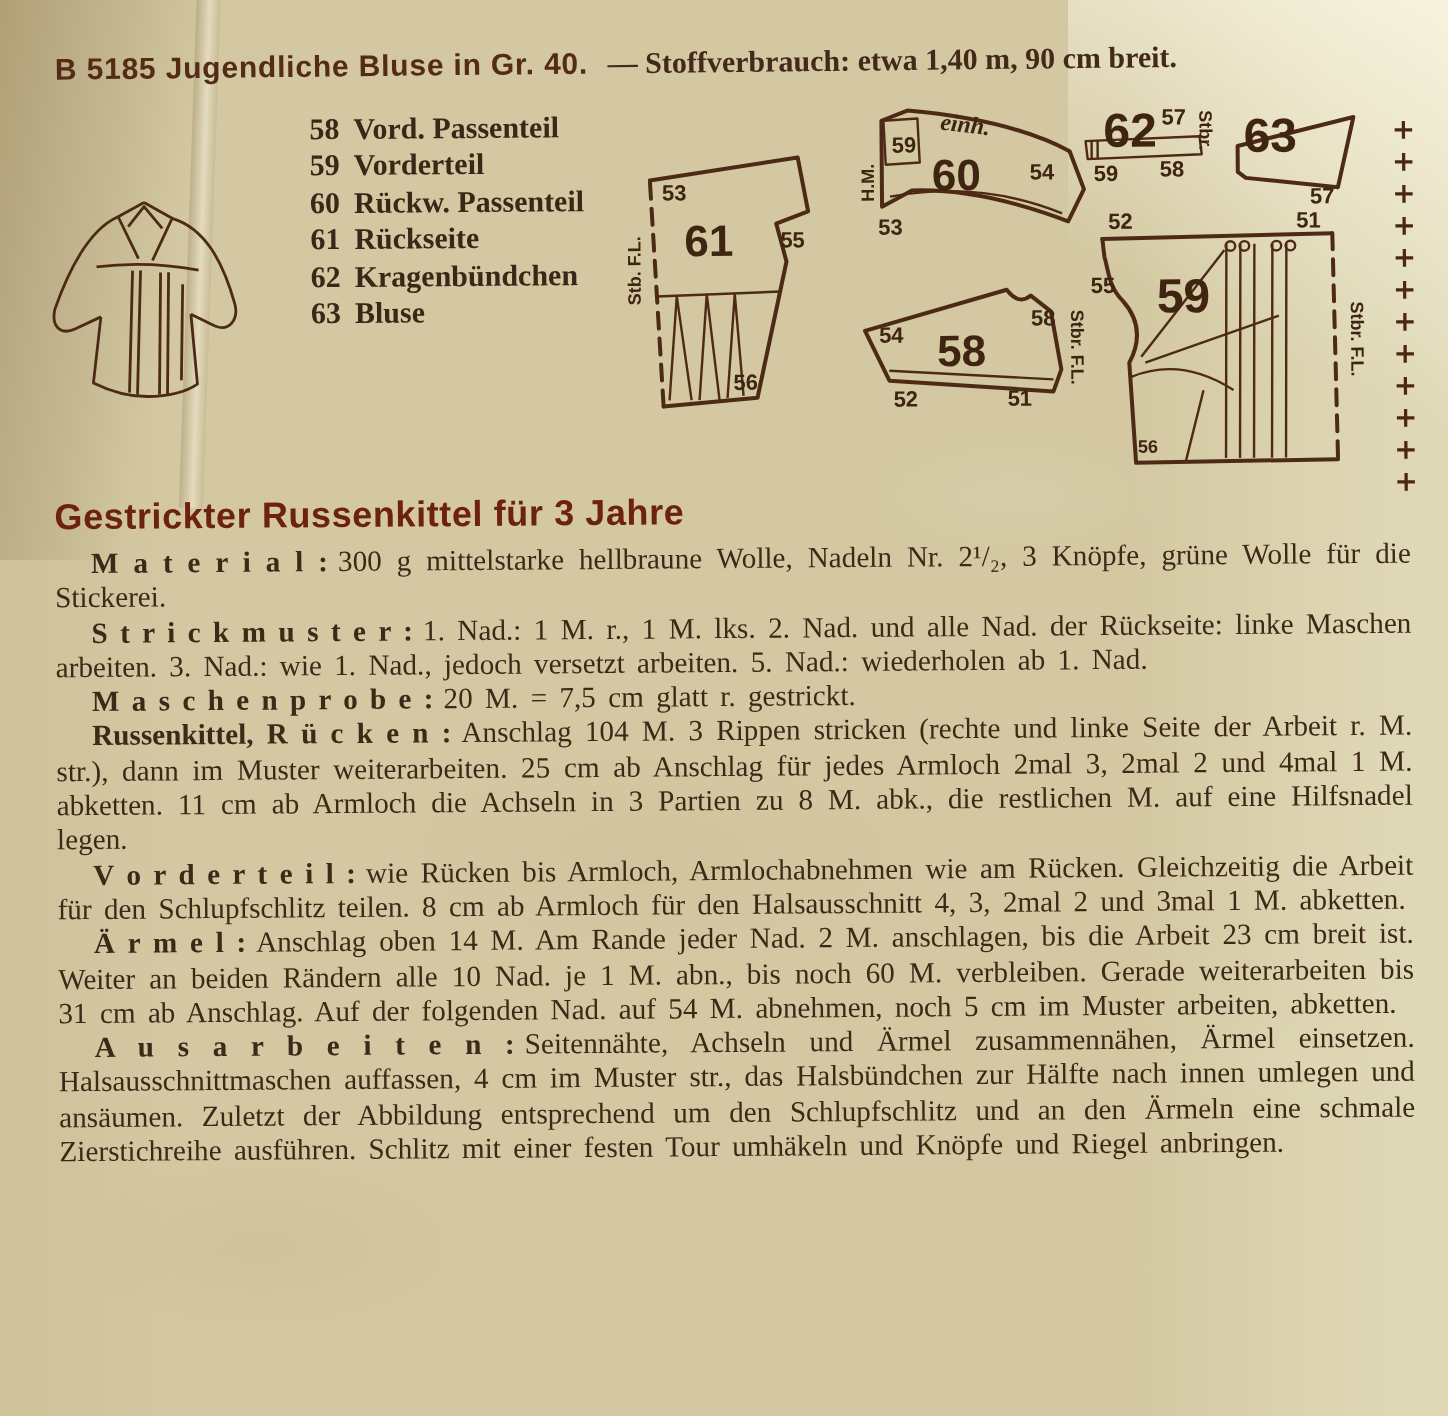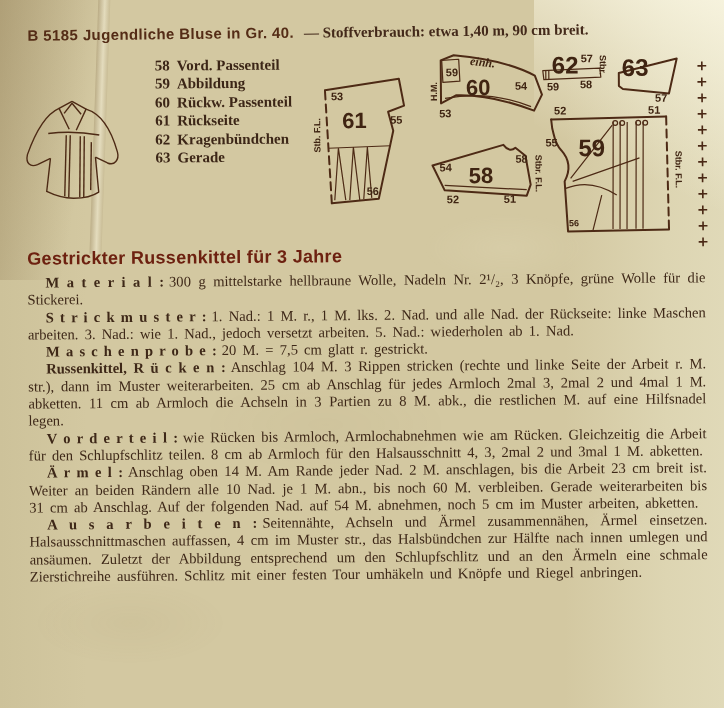--- a/index.html
+++ b/index.html
@@ -76,37 +76,37 @@
     <span class="fab">— Stoffverbrauch: etwa 1,40 m, 90 cm breit.</span>
   </div>
 
   <ul class="piece-list">
     <li>
         <span class="num">58</span>
         <span>Vord. Passenteil</span>
       </li>
     <li>
         <span class="num">59</span>
-        <span>Abbildung</span>
+        <span>Vorderteil</span>
       </li>
     <li>
         <span class="num">60</span>
         <span>Rückw. Passenteil</span>
       </li>
     <li>
         <span class="num">61</span>
         <span>Rückseite</span>
       </li>
     <li>
         <span class="num">62</span>
         <span>Kragenbündchen</span>
       </li>
     <li>
         <span class="num">63</span>
-        <span>Gerade</span>
+        <span>Bluse</span>
       </li>
   </ul>
 
   <svg class="diagram-svg" viewBox="0 0 724 262">
 
     <g class="o1" style="stroke-width:1.4">
       <path d="M74,99 L61,106 L71,127"></path>
       <path d="M74,99 L88,107 L78,128"></path>
       <path d="M66,111 L74,101 L83,112"></path>
       <path d="M61,106 C47,112 37,130 29,152 C27,161 32,165 39,162 L52,156"></path>

